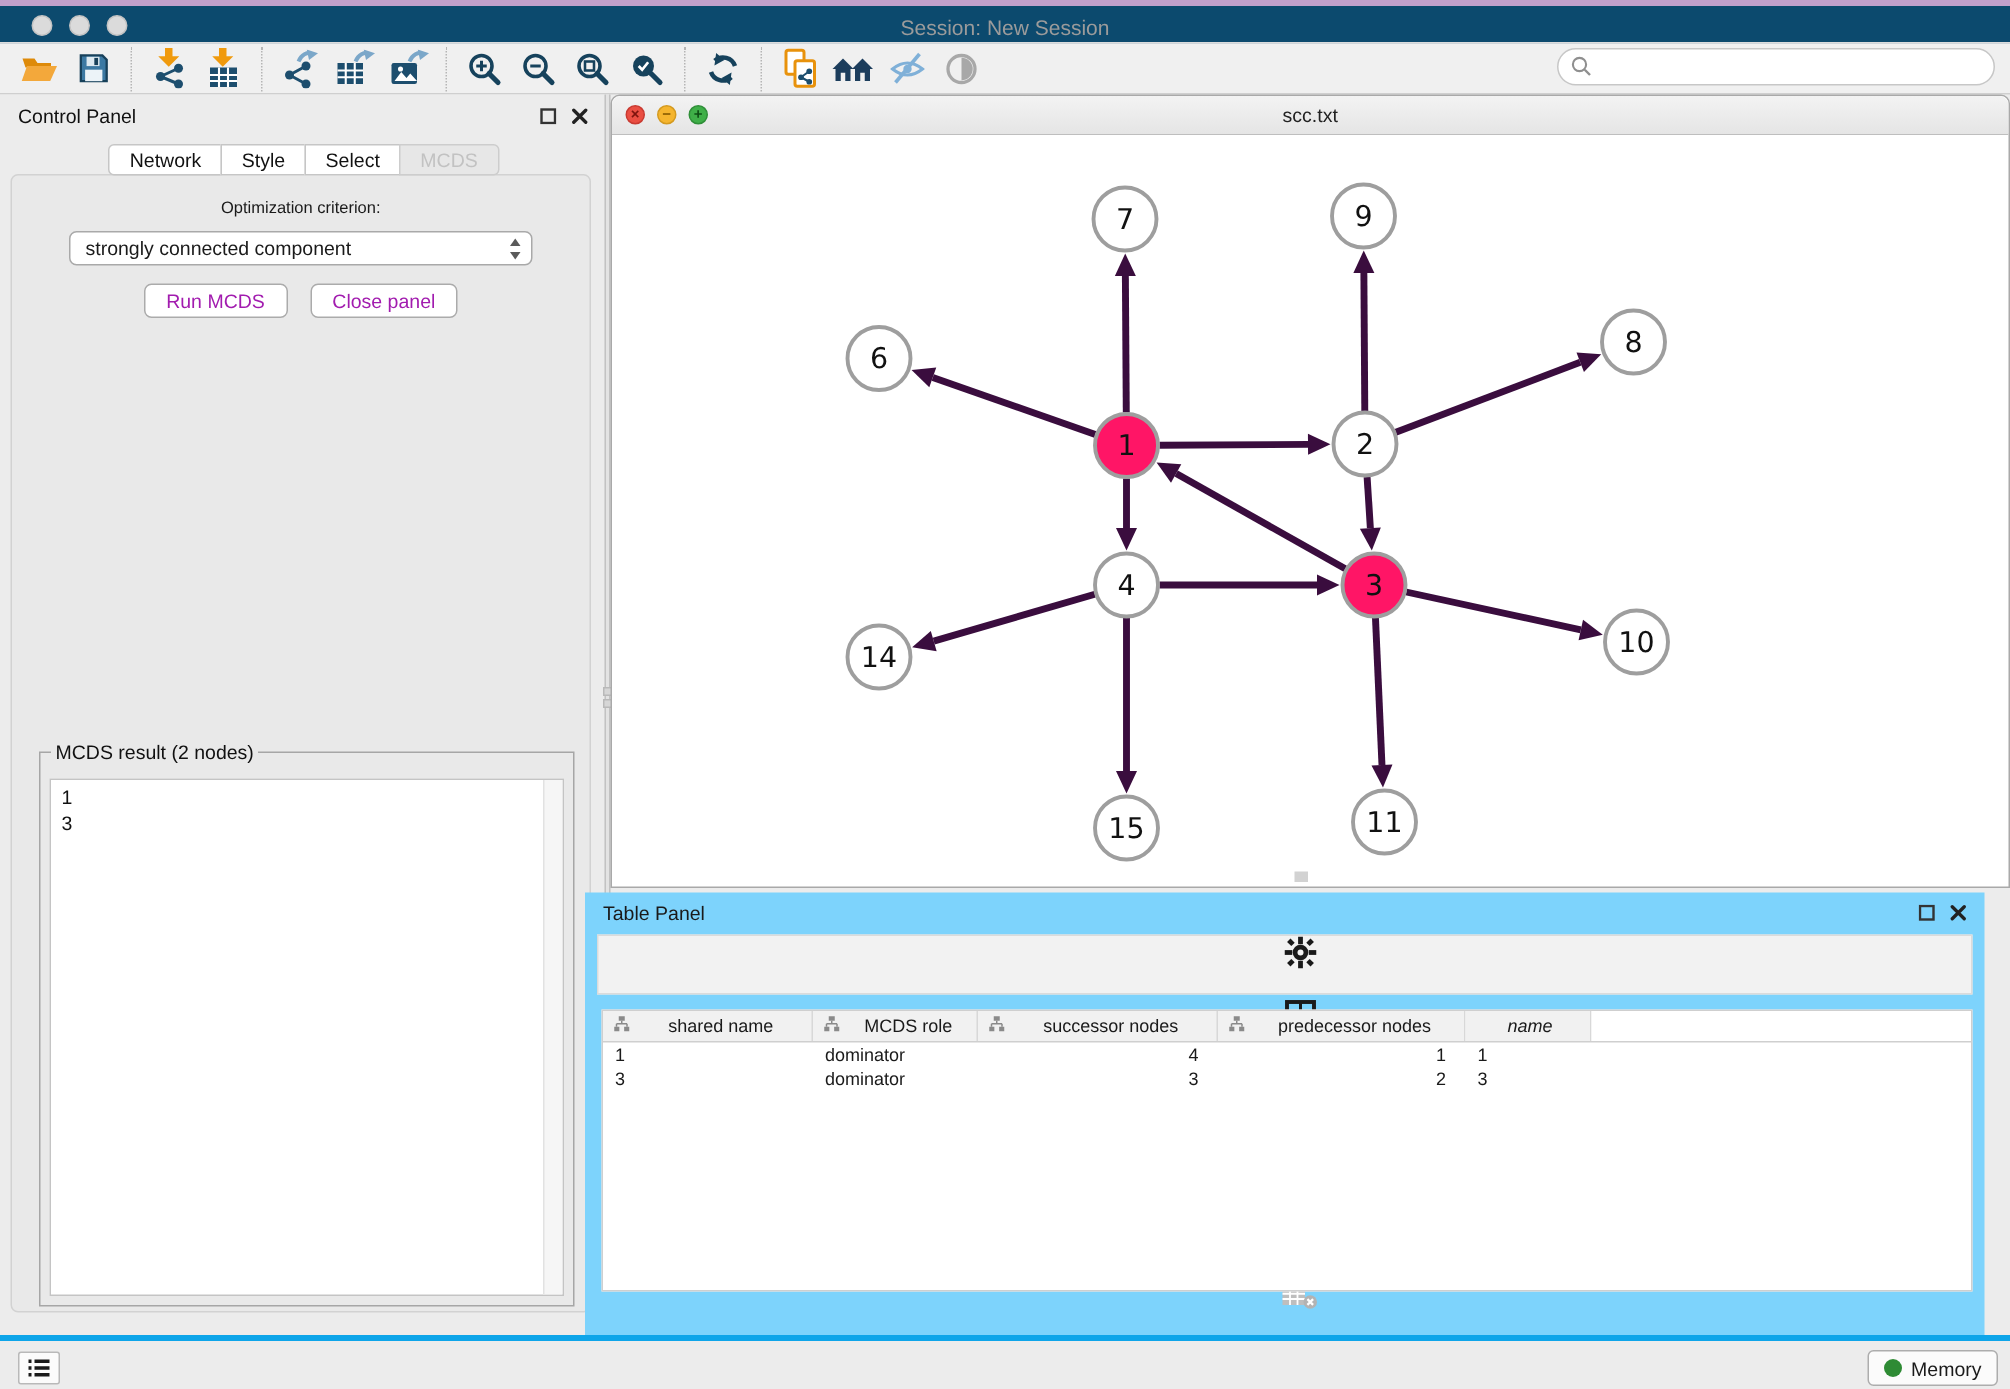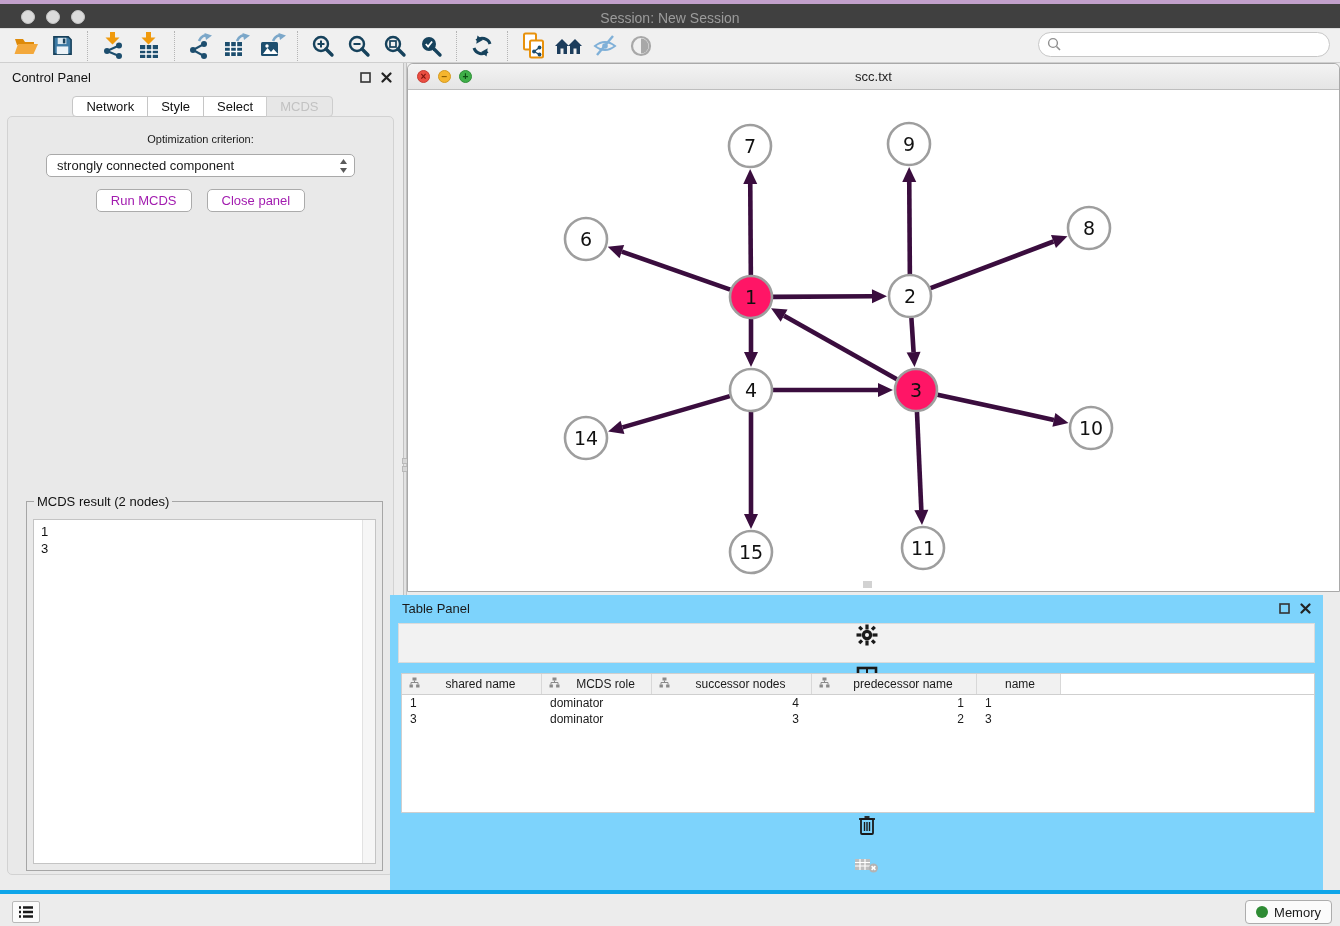--- a/index.html
+++ b/index.html
@@ -1,21 +1,21 @@
 <!DOCTYPE html>
 <html><head>
 <meta charset="utf-8">
 <style>
   * { margin:0; padding:0; box-sizing:border-box; }
   html,body { width:1340px; height:926px; }
   body { position:relative; background:#ECECEC; font-family:"Liberation Sans",sans-serif; font-size:13px; color:#1a1a1a; overflow:hidden; }
 
   
   .violet-strip { position:absolute; top:0; left:0; right:0; height:4px; background:#C2A0CB; }
-  .titlebar { position:absolute; top:4px; left:0; right:0; height:25px; background:#404040; border-bottom:1px solid #DCDCDC; }
+  .titlebar { position:absolute; top:4px; left:0; right:0; height:25px; background:#0c4a6e; border-bottom:1px solid #DCDCDC; }
   .traffic { position:absolute; top:6px; left:21px; display:flex; gap:11px; }
   .light { width:14px; height:14px; border-radius:50%; background:#DBDBDB; border:1px solid #C3C3C3; position:relative; }
   .title-text { position:absolute; top:6px; left:0; right:0; text-align:center; color:#9B9B9B; font-size:14px; }
 
   .toolbar { position:absolute; top:29px; left:0; right:0; height:34px; background:#F0F0F0; border-bottom:1px solid #CFCFCF; display:flex; align-items:center; padding-left:8px; }
   .tb-btn { width:36px; height:32px; display:flex; align-items:center; justify-content:center; }
   .tb-sep { width:0; height:30px; border-left:1px dotted #B5B5B5; margin:0 7px; }
   .searchbox { position:absolute; top:32px; right:10px; width:292px; height:25px; background:#fff; border:1px solid #C7C7C7; border-radius:13px; display:flex; align-items:center; padding-left:8px; }
   .searchbox input { border:none; outline:none; background:transparent; flex:1; height:20px; font-size:13px; font-family:"Liberation Sans",sans-serif; }
 
@@ -54,21 +54,21 @@
   .net-title { position:absolute; left:0; right:0; top:5px; text-align:center; font-size:13px; color:#222; }
   .net-canvas { position:absolute; left:0; top:26px; width:931px; height:501px; }
   .net-thumb { position:absolute; left:455px; bottom:3px; width:9px; height:7px; background:#D2D2D2; }
 
   
   .table-panel { position:absolute; left:390px; top:595px; width:933px; height:295px; background:#7dd3fc; }
   .tp-header { height:26px; display:flex; align-items:center; padding:0 12px; font-size:13px; }
   .tp-toolbar { position:absolute; top:28px; left:8px; right:8px; height:40px; background:#F2F2F2; border:1px solid #DBDBDB; display:flex; align-items:center; gap:20px; padding-left:20px;flex-direction:column; }
   .tp-tool { display:flex; align-items:center; justify-content:center; min-width:24px; height:28px; }
   .fx-label { font-family:"DejaVu Serif",serif; font-style:italic; font-size:19px; color:#B4B4B4; }
-  .tp-table { position:absolute; top:78px; left:11px; right:8px; height:140px; background:#fff; border:1px solid #CFCFCF; overflow:hidden; }
+  .tp-table { position:absolute; top:78px; left:11px; right:8px; height:188px; background:#fff; border:1px solid #CFCFCF; overflow:hidden; }
   .tp-thead { display:flex; height:21px; border-bottom:1px solid #CFCFCF; font-size:12px; }
   .th-cell { background:#F1F1F1; border-right:1px solid #D8D8D8; display:flex; align-items:center; padding:0 4px 0 7px; gap:4px; }
   .th-cell .lbl { flex:1; text-align:center; }
   .th-fill { flex:1; background:#fff; }
   .tp-row { display:flex; height:16px; font-size:12px; align-items:center; }
   .td-cell { padding:0 13px 0 8px; overflow:hidden; white-space:nowrap; }
 
   .tp-tabs { position:absolute; bottom:4px; left:0; right:0; display:flex; justify-content:center; }
   .tp-tab { height:23px; padding:0 13px; font-size:13px; background:#fff; border:1px solid #C5C5C5; margin-right:-1px; display:flex; align-items:center; color:#111; }
   .tp-tab:first-child { border-radius:5px 0 0 5px; }
@@ -455,23 +455,23 @@
             </svg></span>
           <span class="lbl">successor nodes</span>
         </div>
         <div class="th-cell" style="width: 165px;">
           <span><svg width="11" height="11" viewBox="0 0 11 11">
               <rect x="3.5" y="0.5" width="4" height="3" fill="#8A8A8A"></rect>
               <path d="M5.5 3.5 v2 M2 5.5 h7 M2 5.5 v2 M9 5.5 v2" stroke="#8A8A8A" stroke-width="1" fill="none"></path>
               <rect x="0.5" y="7.5" width="3.4" height="3" fill="#8A8A8A"></rect>
               <rect x="7.1" y="7.5" width="3.4" height="3" fill="#8A8A8A"></rect>
             </svg></span>
-          <span class="lbl">predecessor name</span>
-        </div>
-        <div class="th-cell" style="width: 84px;">
+          <span class="lbl">predecessor nodes</span>
+        </div>
+        <div class="th-cell" style="width: 84px; font-style: italic;">
           <span class="lbl">name</span>
         </div>
         <div class="th-fill"></div>
       </div>
     <div>
         <div class="tp-row">
           <div class="td-cell" style="width: 140px; text-align: left;">1</div>
           <div class="td-cell" style="width: 110px; text-align: left;">dominator</div>
           <div class="td-cell" style="width: 160px; text-align: right;">4</div>
           <div class="td-cell" style="width: 165px; text-align: right;">1</div>

